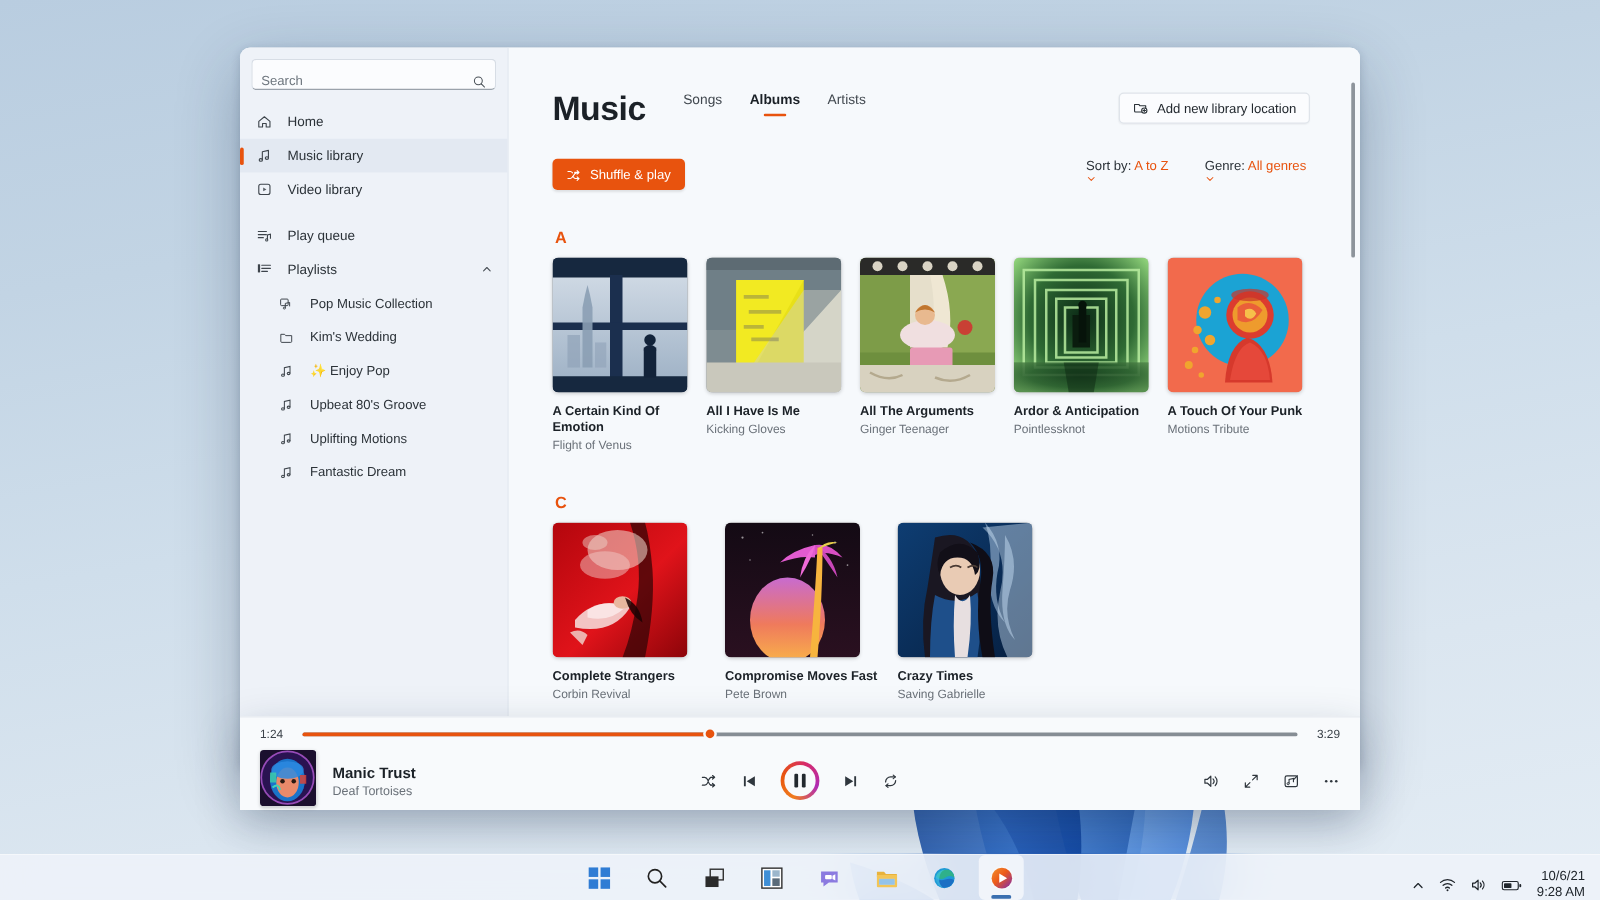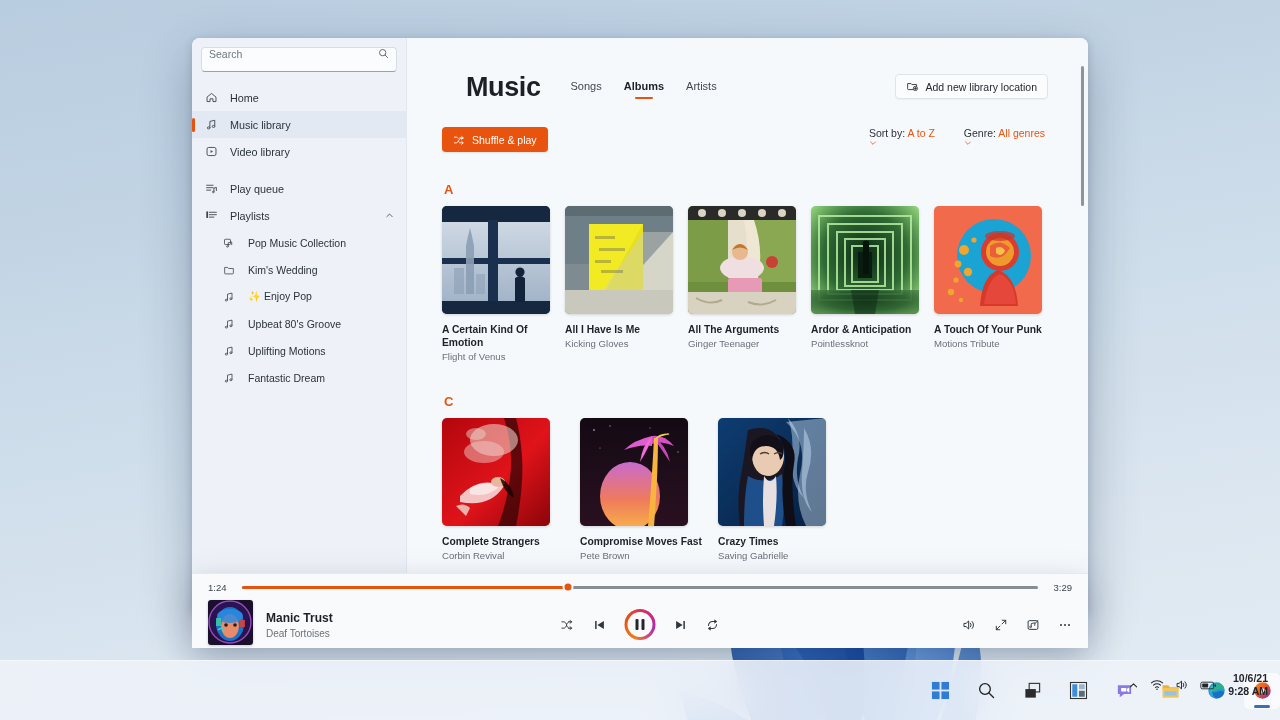--- a/index.html
+++ b/index.html
@@ -13,26 +13,25 @@
     position: relative; width: 1280px; height: 720px;
     background: linear-gradient(170deg, #b9cde0 0%, #c2d4e4 25%, #cfdeeb 50%, #dbe6f0 75%, #e4edf5 100%);
     overflow: hidden;
   }
   #bloom-wrap {
     position: absolute; left: 430px; top: 380px; width: 760px; height: 460px;
   }
 
   
   #taskbar {
-    position: absolute; left: 0; bottom: 0; width: 1280px; height: 60px;
+    position: absolute; left: 0; bottom: 0; width: 1280px; height: 37px;
     background: rgba(238,243,249,0.88);
     border-top: 1px solid rgba(255,255,255,0.5);
-    display: flex; align-items: center; justify-content: flex-end;
+    display: flex; align-items: center; justify-content: center;
     backdrop-filter: blur(20px);
-    font-weight: bold;
   }
   #taskbar-icons { display: flex; align-items: center; gap: 10px; }
   .tb-btn {
     width: 36px; height: 36px; border-radius: 5px;
     display: flex; align-items: center; justify-content: center;
     position: relative;
   }
   .tb-btn.active { background: rgba(255,255,255,0.62); }
   .tb-btn.active::after {
     content: ""; position: absolute; bottom: 1px; left: 50%;
@@ -85,21 +84,21 @@
 
   
   #sidebar {
     width: 215px; flex: 0 0 215px; background: #eef2f8;
     border-right: 1px solid #e1e7ef;
     display: flex; flex-direction: column; padding-top: 3px;
   }
   #search-box {
     margin: 6px 9px 12px 9px; height: 25px; background: #fbfcfe;
     border: 1px solid #d7dde5; border-bottom-color: #9aa2ab;
-    border-radius: 4px; display: flex; align-items: flex-start;
+    border-radius: 4px; display: flex; align-items: flex-end;
     padding: 0 7px; position: relative;
   }
   #search-input {
     border: none; outline: none; background: transparent; flex: 1;
     font-size: 10.5px; color: #2a3138; font-family: inherit;
   }
   #search-input::placeholder { color: #6e767e; }
   .nav-list { display: flex; flex-direction: column; }
   .nav-item {
     height: 27px; display: flex; align-items: center; position: relative;
@@ -122,21 +121,21 @@
   #settings-item { margin-bottom: 8px; }
 
   
   #content {
     flex: 1; background: #f6f9fc; position: relative; overflow: hidden;
     padding: 0 0 0 0;
   }
   #content-scroll { position: absolute; inset: 0; overflow: hidden; }
   #content-inner { padding: 36px 40px 20px 35px; }
 
-  #head-row { display: flex; align-items: flex-end; position: relative; margin-left: 24px; }
+  #head-row { display: flex; align-items: flex-start; position: relative; }
   #page-title {
     font-size: 27px; font-weight: 600; color: #1b2127; letter-spacing: -0.4px;
     line-height: 1;
   }
   #tabs { display: flex; gap: 22px; margin-left: 30px; padding-bottom: 2px; }
   .tab {
     font-size: 11px; color: #41484f; position: relative; padding-bottom: 7px;
   }
   .tab.active { font-weight: 700; color: #1b2127; }
   .tab.active::after {

